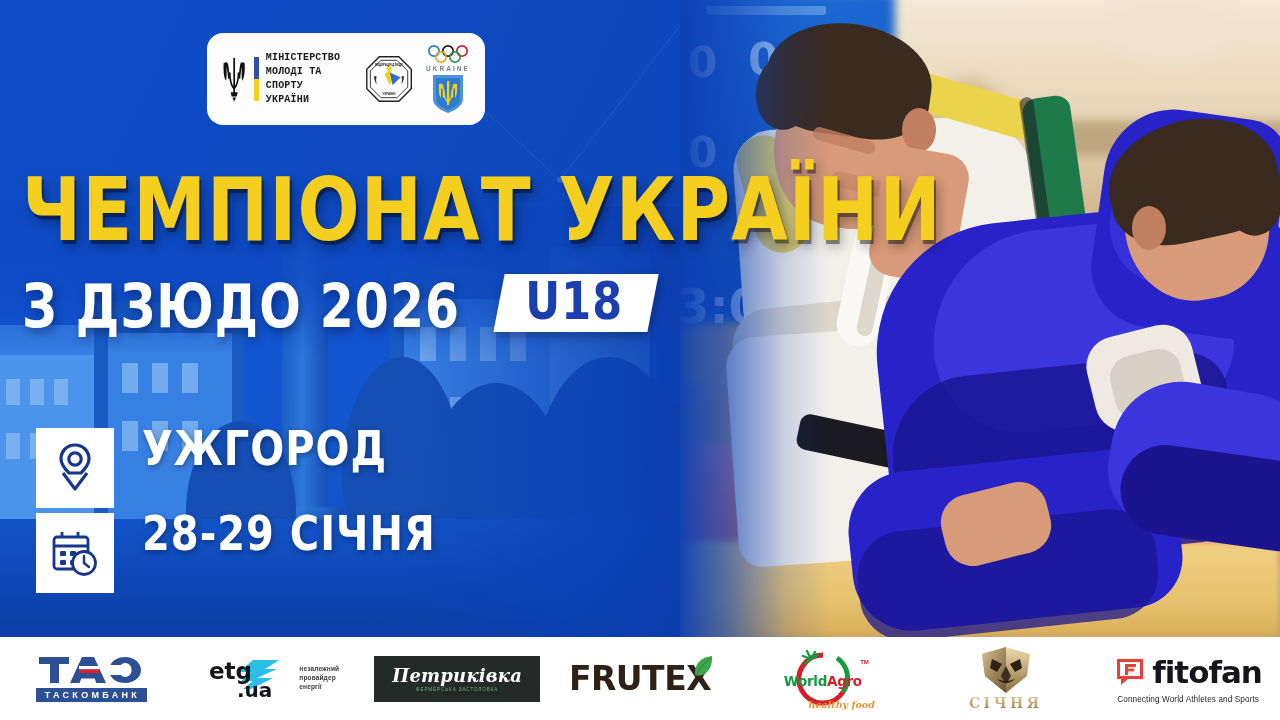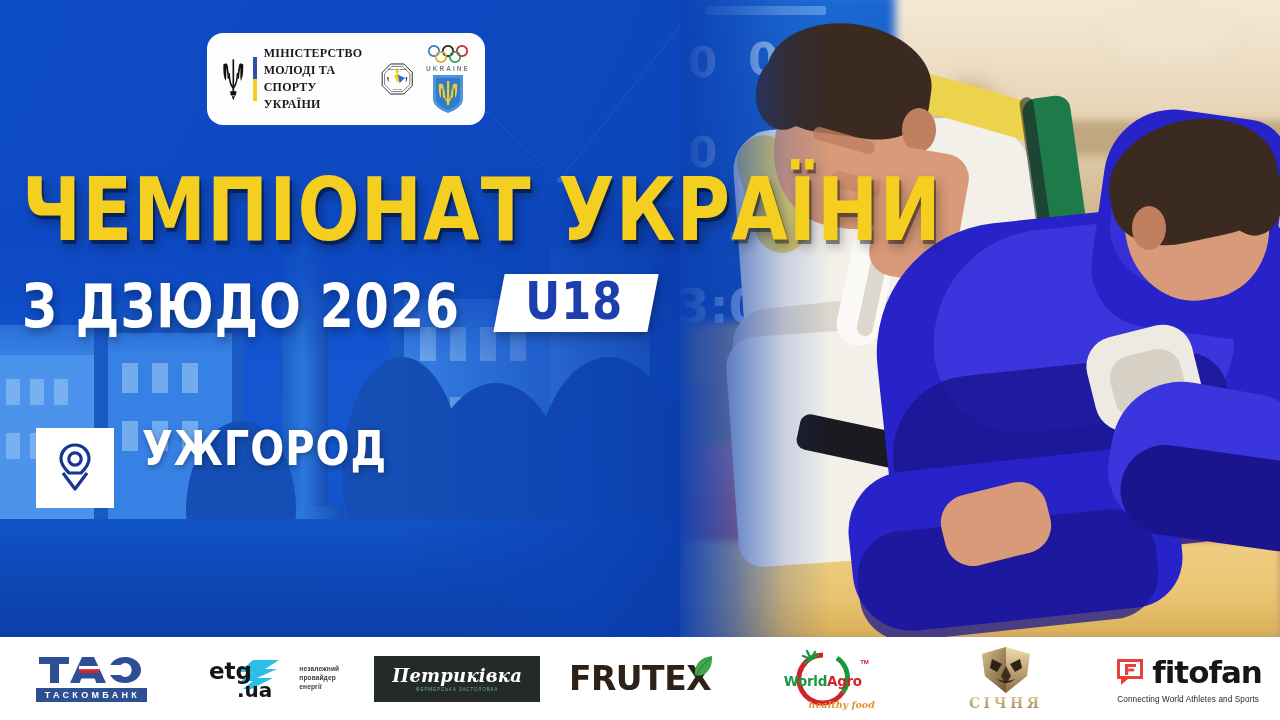--- a/index.html
+++ b/index.html
@@ -152,22 +152,22 @@
     border-radius:16px;
     display:flex; align-items:center;
     padding:0 14px;
     gap:12px;
   }
   .ministry { display:flex; align-items:center; gap:7px; }
   .trident-box { width:30px; height:52px; }
   .flagbar { width:5px; height:44px;
              background:linear-gradient(180deg,#2f4fa8 0 50%,#f5d020 50% 100%); }
   .ministry-text {
-    font-family:Liberation Serif, serif;
-    font-size:12px; font-weight:700; line-height:1.42;
+    font-family:Liberation Mono, monospace;
+    font-size:10px; font-weight:700; line-height:1.42;
     color:#1a1a1a; letter-spacing:.2px; white-space:pre-line;
     text-transform:uppercase;
   }
   .fed-badge { width:54px; height:54px; }
   .noc { display:flex; flex-direction:column; align-items:center; gap:1px; }
   .noc-rings { width:46px; height:20px; }
   .noc-word { font-size:6.4px; letter-spacing:2.1px; color:#6d7b93; font-weight:600; }
   .noc-shield { width:34px; height:42px; }
 
   
@@ -627,20 +627,44 @@
           <g fill="none" stroke="#17378f" stroke-width="3.2" stroke-linejoin="round">
             <path d="M23 3c-8 0-14 6-14 14 0 6 5 11 8 14h12c3-3 8-8 8-14 0-8-6-14-14-14z"></path>
             <circle cx="23" cy="17" r="6.2"></circle>
             <path d="M11 31l12 16 12-16"></path>
           </g>
         </svg>
       </div>
       <div class="venue-text">УЖГОРОД</div>
     </div>
 
+    <div class="venue-row second">
+      <div class="icon-tile">
+        <svg width="50" height="50" viewBox="0 0 50 50">
+          <g fill="none" stroke="#17378f" stroke-width="2.8">
+            <rect x="4" y="9" width="34" height="32" rx="3"></rect>
+            <path d="M4 18h34"></path>
+            <path d="M12 9V4M28 9V4"></path>
+          </g>
+          <g fill="#17378f">
+            <rect x="10" y="23" width="6" height="5" rx="1.2"></rect>
+            <rect x="20" y="23" width="6" height="5" rx="1.2"></rect>
+            <rect x="30" y="23" width="6" height="5" rx="1.2"></rect>
+            <rect x="10" y="32" width="6" height="5" rx="1.2"></rect>
+            <rect x="20" y="32" width="6" height="5" rx="1.2"></rect>
+          </g>
+          <circle cx="34" cy="35" r="11.5" fill="#fff" stroke="#17378f" stroke-width="2.8"></circle>
+          <g stroke="#17378f" stroke-width="2.4" stroke-linecap="round">
+            <path d="M34 35V28"></path>
+              <path d="M34 35l5 4"></path>
+          </g>
+        </svg>
+      </div>
+      <div class="venue-text">28-29 СІЧНЯ</div>
+    </div>
   </div>
 
   <div class="sponsorbar">
 
     <div class="sp">
       <div class="tas">
         <svg class="tas-mark" viewBox="0 0 104 30">
           <g fill="#2d4f93">
             <path d="M0 2h30v7H20v19h-9V9H0z"></path>
             <path d="M43 2h12l12 26h-9.6l-1.8-4.4H42.4L40.6 28H31z"></path>

